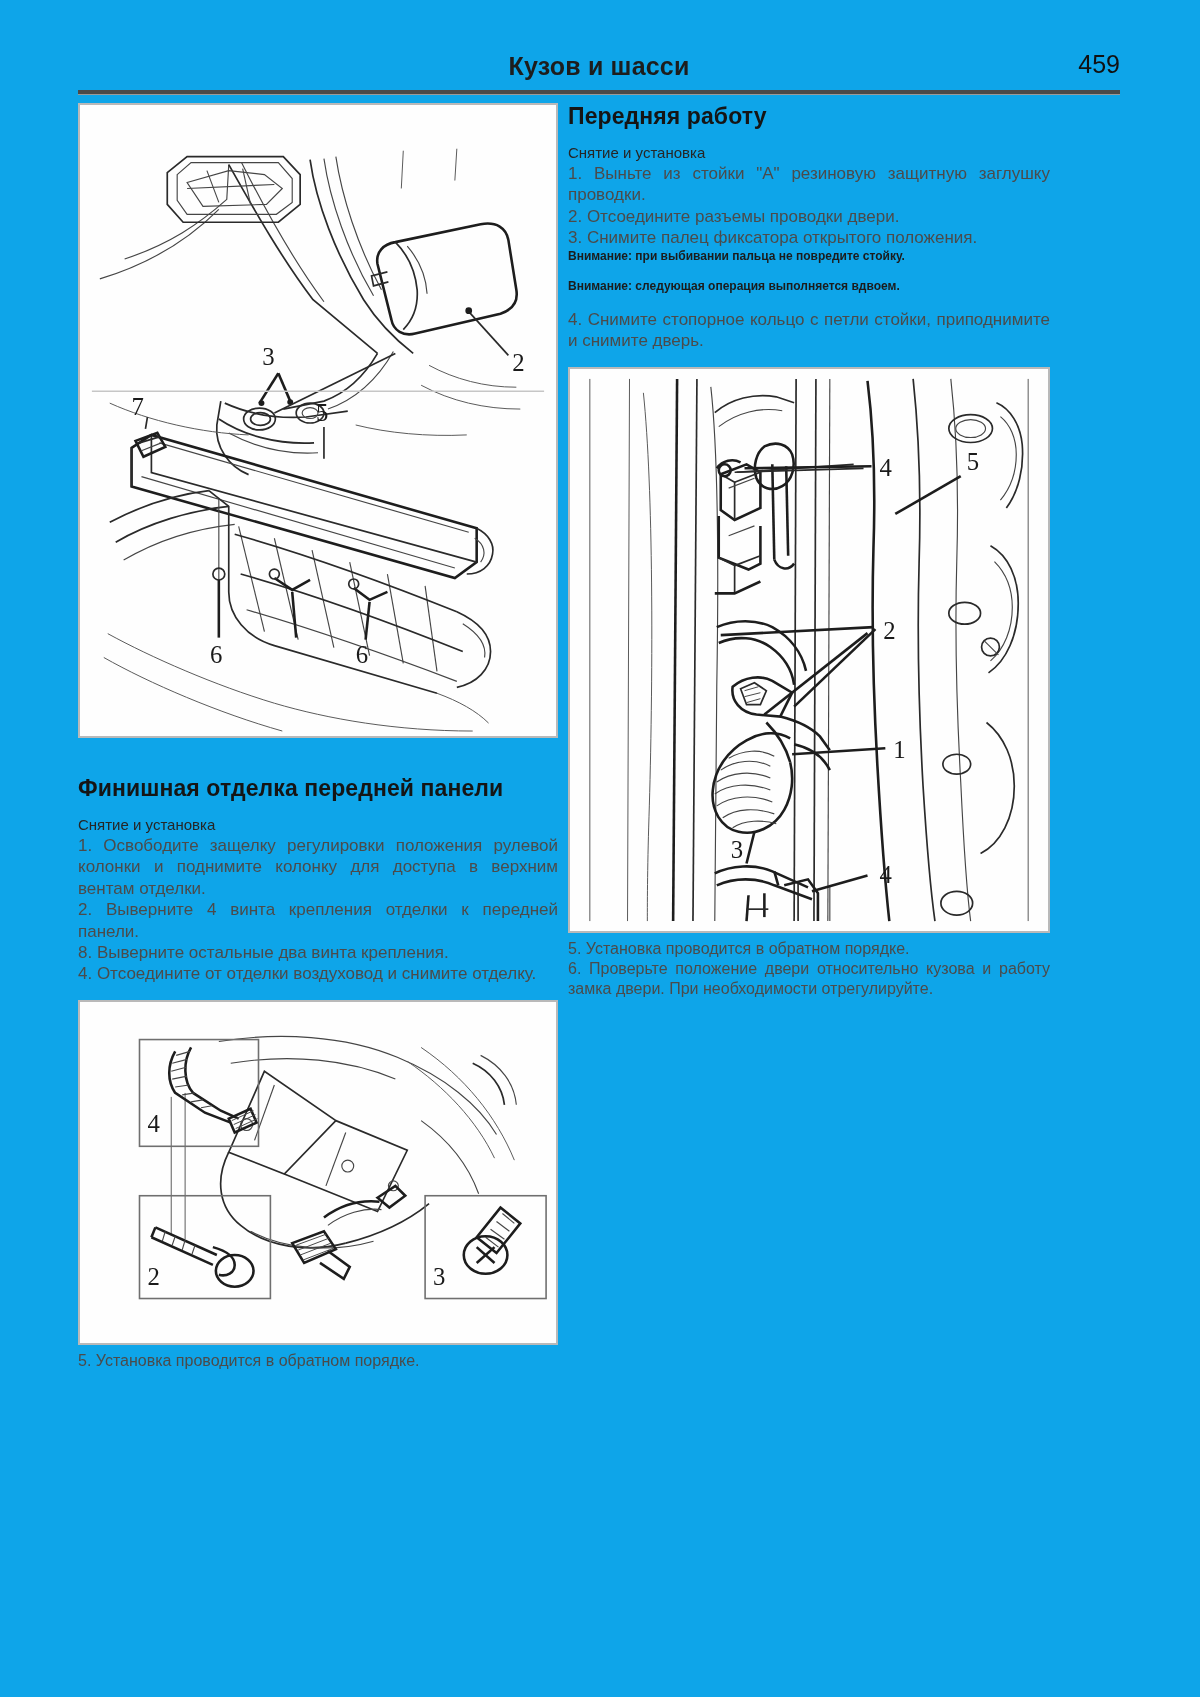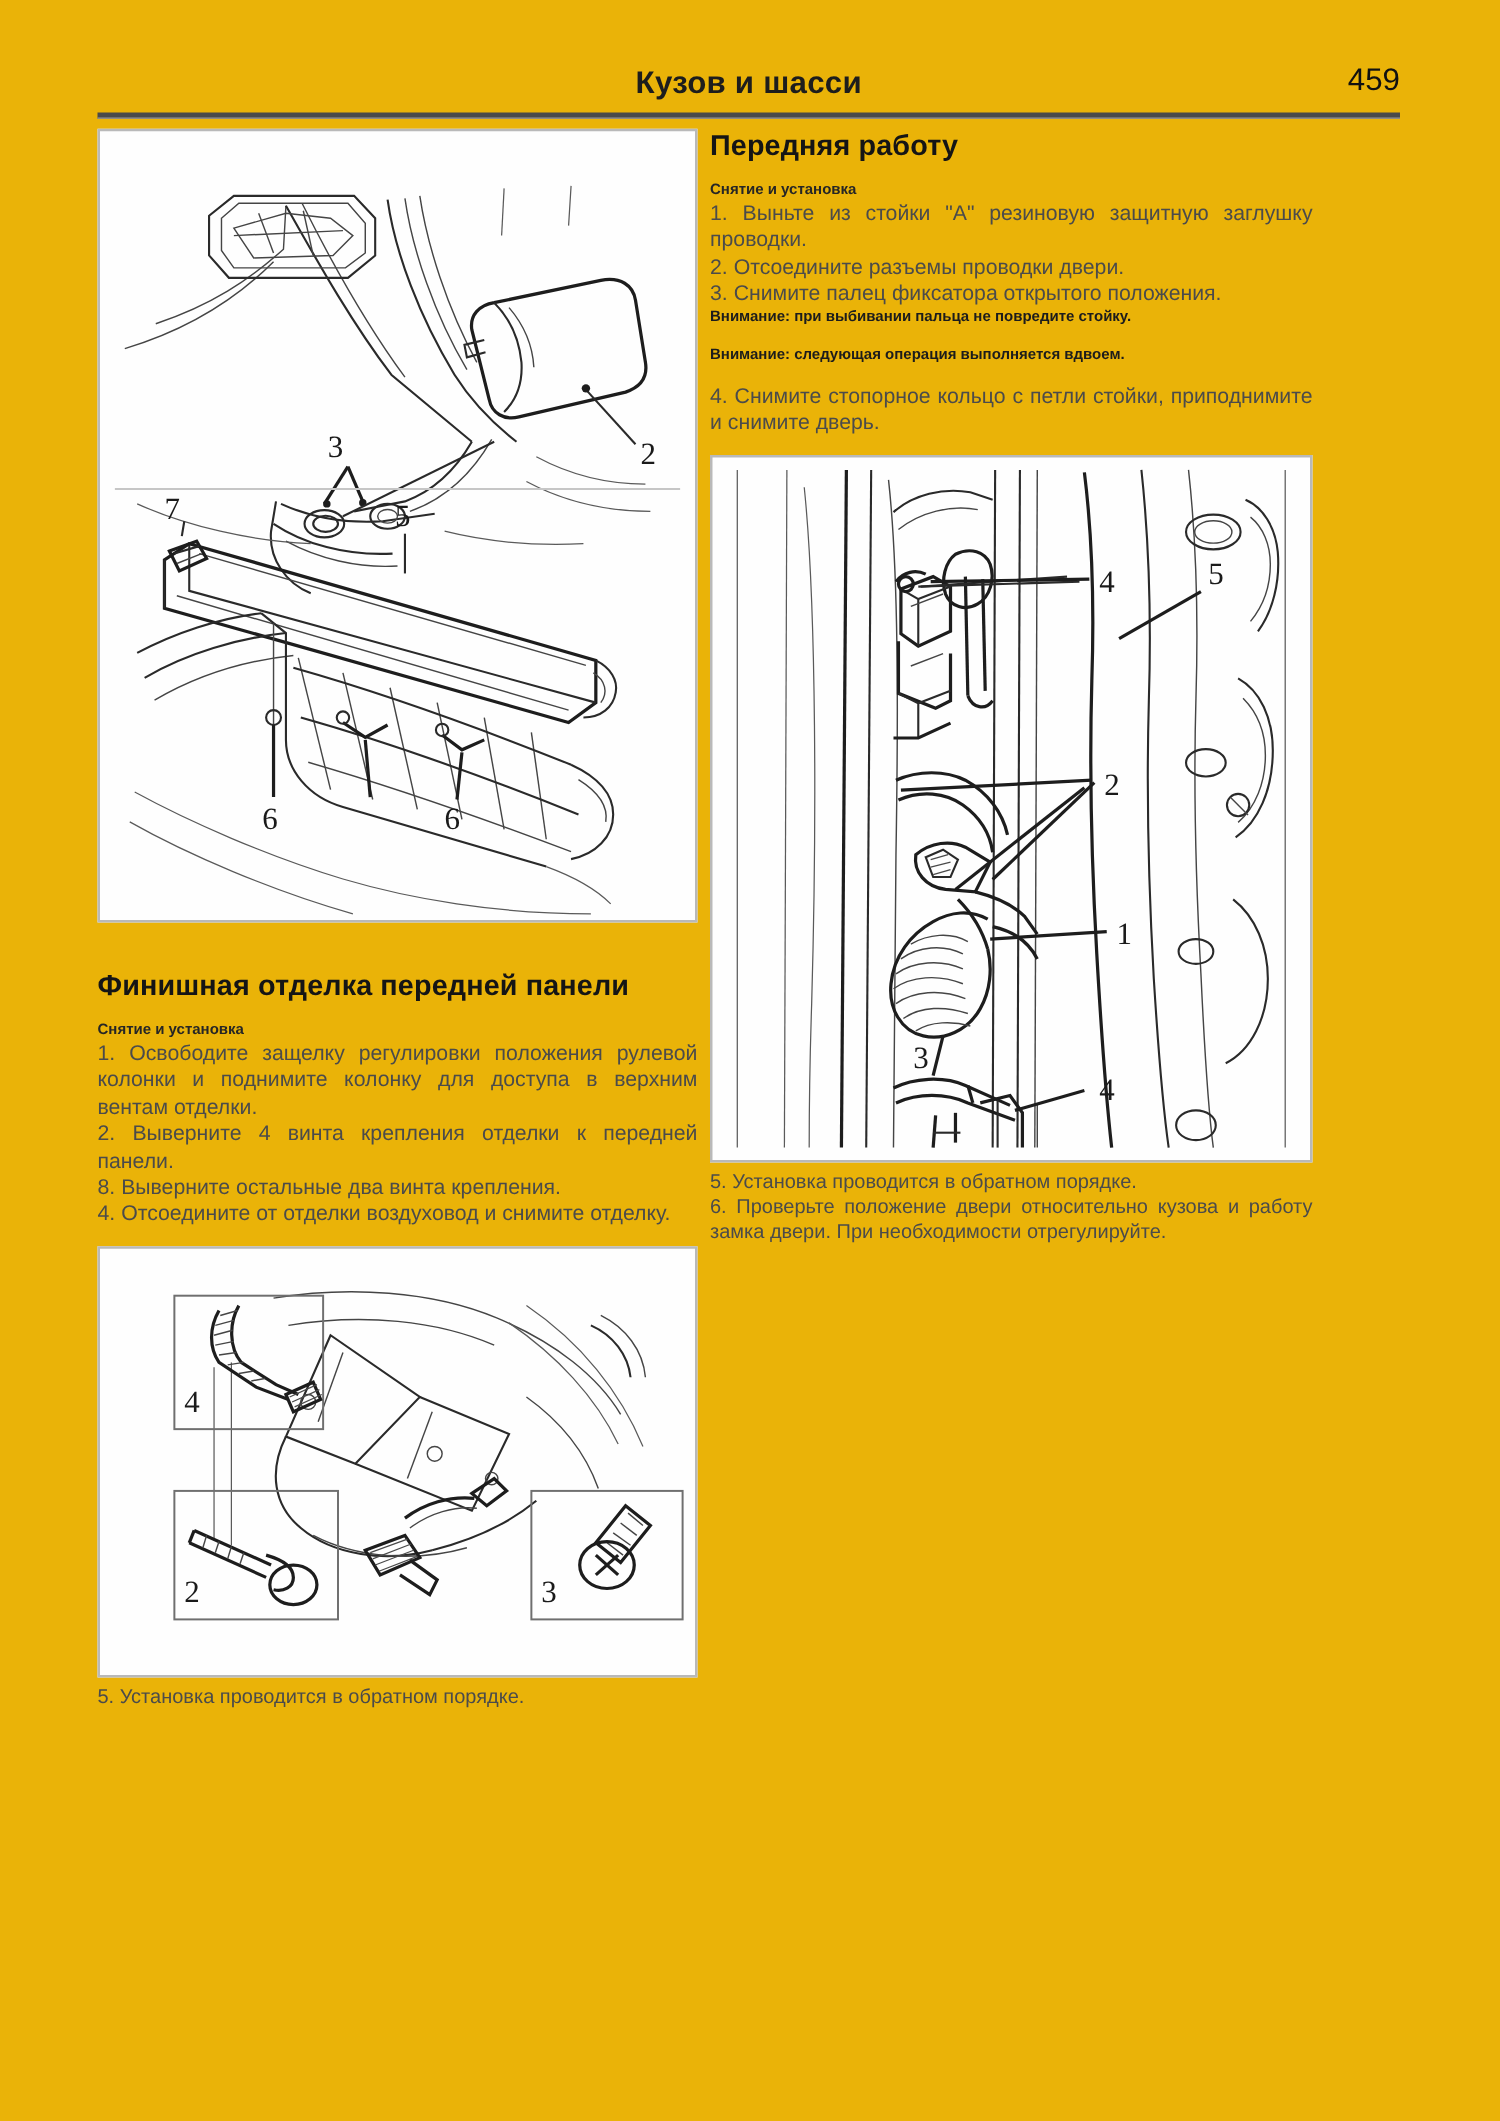--- a/index.html
+++ b/index.html
@@ -13,21 +13,21 @@
     position: relative;
     font-family: "Liberation Sans", sans-serif;
     color: #2b2b2b;
     overflow: hidden;
   }
   .page {
     position: absolute;
     left: 0; top: 0;
     width: 1200px;
     height: 1697px;
-    background: #eab308;
+    background: #0ea5e9;
   }
 
   
   .header {
     position: absolute;
     left: 78px;
     top: 52px;
     width: 1042px;
     height: 42px;
   }
@@ -74,22 +74,22 @@
 
   
   h1.sec-title {
     font-size: 23px;
     font-weight: bold;
     margin: 0 0 14px 0;
     color: #151515;
     letter-spacing: 0.1px;
   }
   h2.sub-title {
-    font-size: 12px;
-    font-weight: bold;
+    font-size: 15px;
+    font-weight: normal;
     margin: 0 0 2px 0;
     color: #262626;
   }
   p.body {
     font-size: 17px;
     line-height: 1.26;
     margin: 0;
     color: #4b4b4b;
     text-align: justify;
   }

